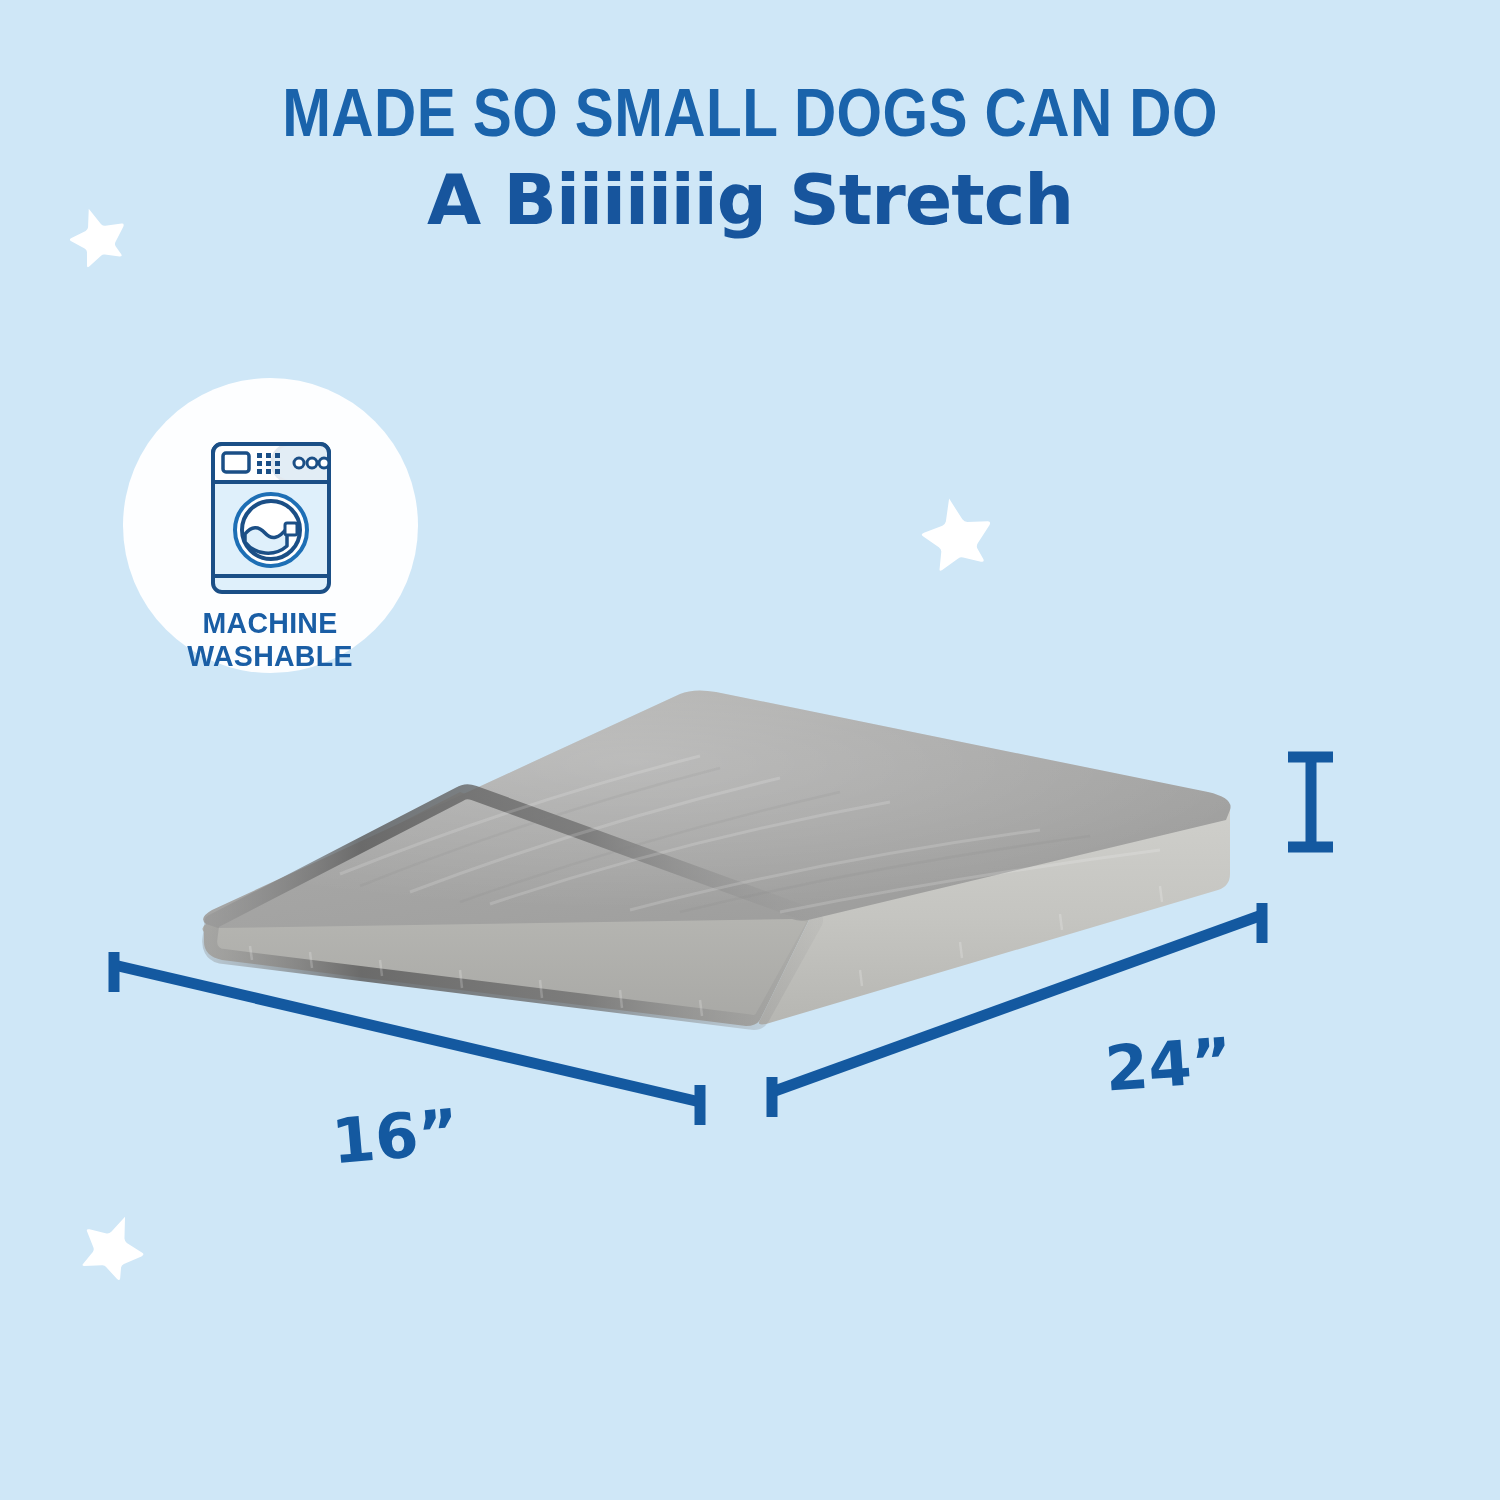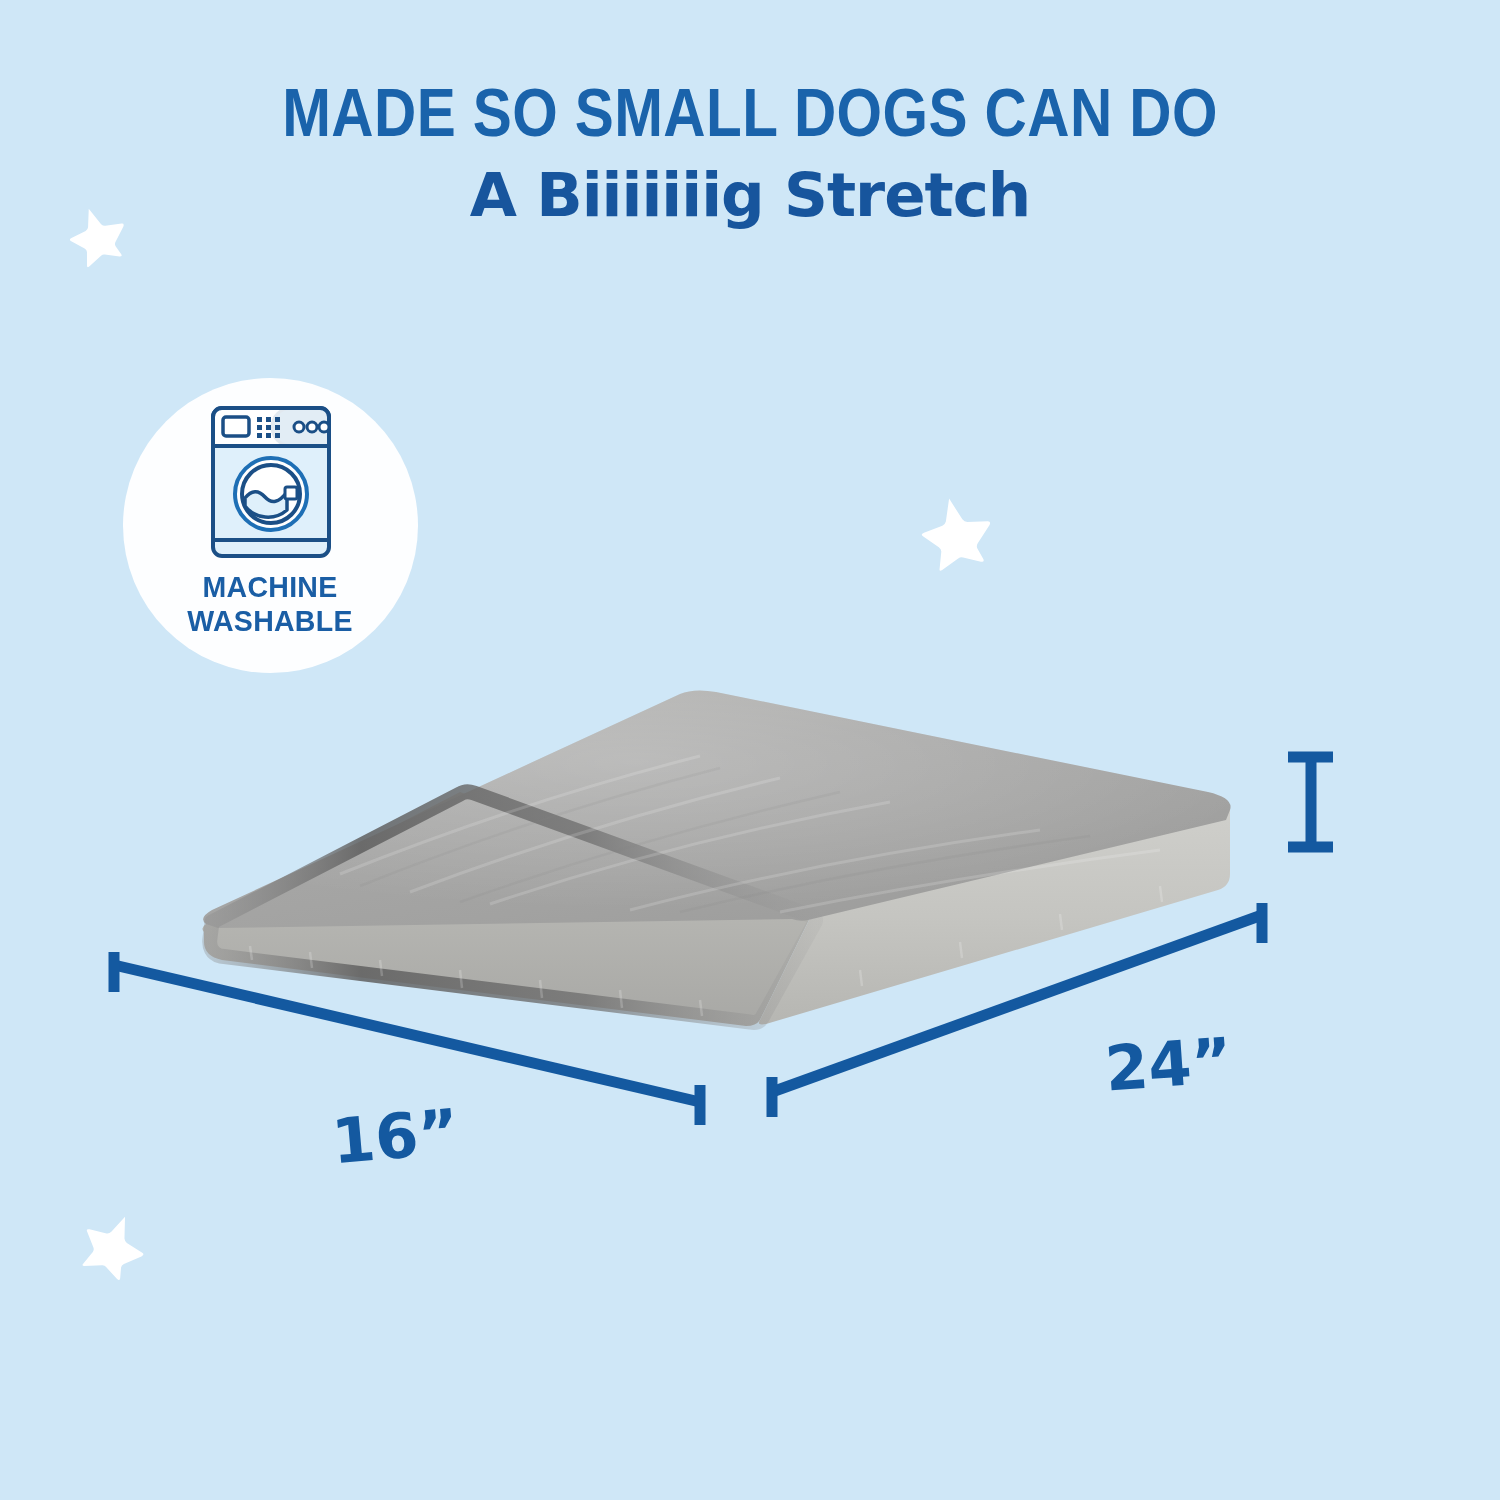--- a/index.html
+++ b/index.html
@@ -39,41 +39,41 @@
     font-size: 68px;
     letter-spacing: 0.5px;
     color: #1a63ab;
     transform: scaleX(0.86);
     line-height: 1.02;
     white-space: nowrap;
   }
   .headline-2 {
     font-family: "DejaVu Sans", sans-serif;
     font-weight: bold;
-    font-size: 61px;
+    font-size: 70px;
     color: #17559d;
     letter-spacing: -1px;
     line-height: 1.18;
     margin-top: 12px;
     white-space: nowrap;
   }
 
   
   .badge {
     position: absolute;
     left: 123px;
     top: 378px;
     width: 295px;
     height: 295px;
     border-radius: 50%;
     background: #fdfeff;
     display: flex;
     flex-direction: column;
     align-items: center;
-    justify-content: flex-start;
+    justify-content: flex-end;
     padding-top: 24px;
   }
   .badge-icon { width: 128px; height: 160px; display:block; }
   .badge-label {
     margin-top: 8px;
     text-align: center;
     font-family: "Liberation Sans", sans-serif;
     font-weight: bold;
     font-size: 30px;
     line-height: 1.12;

